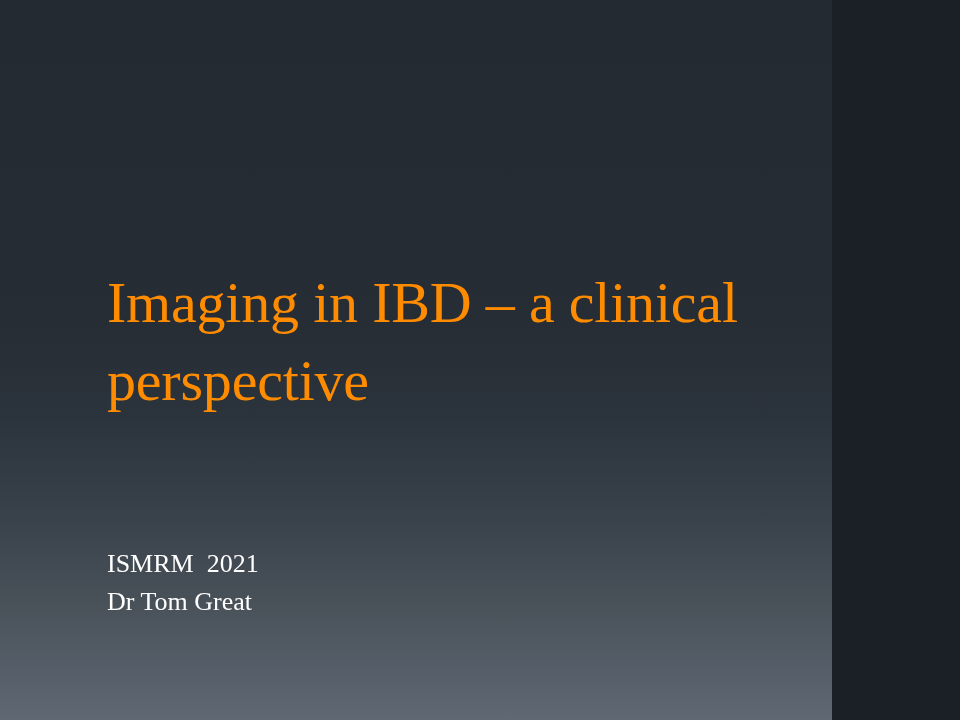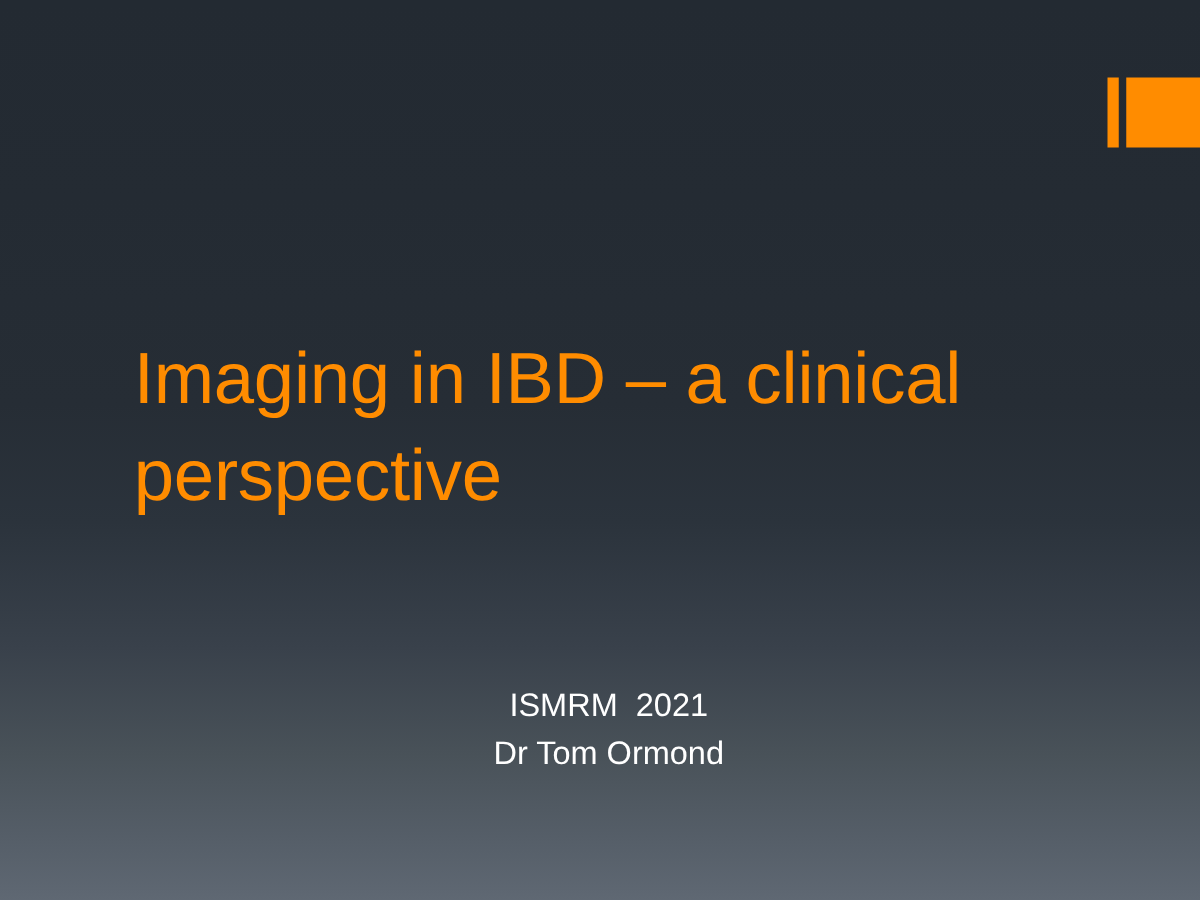--- a/index.html
+++ b/index.html
@@ -4,24 +4,24 @@
 <title>Slide</title>
 <style>
   html, body {
     margin: 0;
     padding: 0;
     background: #1b2026;
   }
 
   .slide {
     position: relative;
-    width: 960px;
+    width: 832px;
     height: 720px;
     overflow: hidden;
-    font-family: Liberation Sans, sans-serif;
+    font-family: Liberation Serif, serif;
     
     background: linear-gradient(to bottom,
         #232A32 0%,
         #242B33 22%,
         #262D35 45%,
         #2B333C 58%,
         #39414B 72%,
         #495259 84%,
         #555E68 93%,
         #5F6873 100%);
@@ -72,33 +72,32 @@
     width: 760px;
   }
 
   .subtitle-line {
     margin: 0;
     font-size: 26px;
     line-height: 38px;
     font-weight: normal;
     color: #FFFFFF;
     white-space: pre;
-    text-align: center;
   }
 </style>
 </head>
 <body>
 
 <div class="slide">
 
   <div class="deco-bar-thin"></div>
   <div class="deco-bar-block"></div>
 
   <div class="title-block">
     <h1 class="title-text">Imaging in IBD – a clinical perspective</h1>
   </div>
 
   <div class="subtitle-block">
     <p class="subtitle-line">ISMRM  2021</p>
-    <p class="subtitle-line">Dr Tom Ormond</p>
+    <p class="subtitle-line">Dr Tom Great</p>
   </div>
 
 </div>
 
 </body></html>

